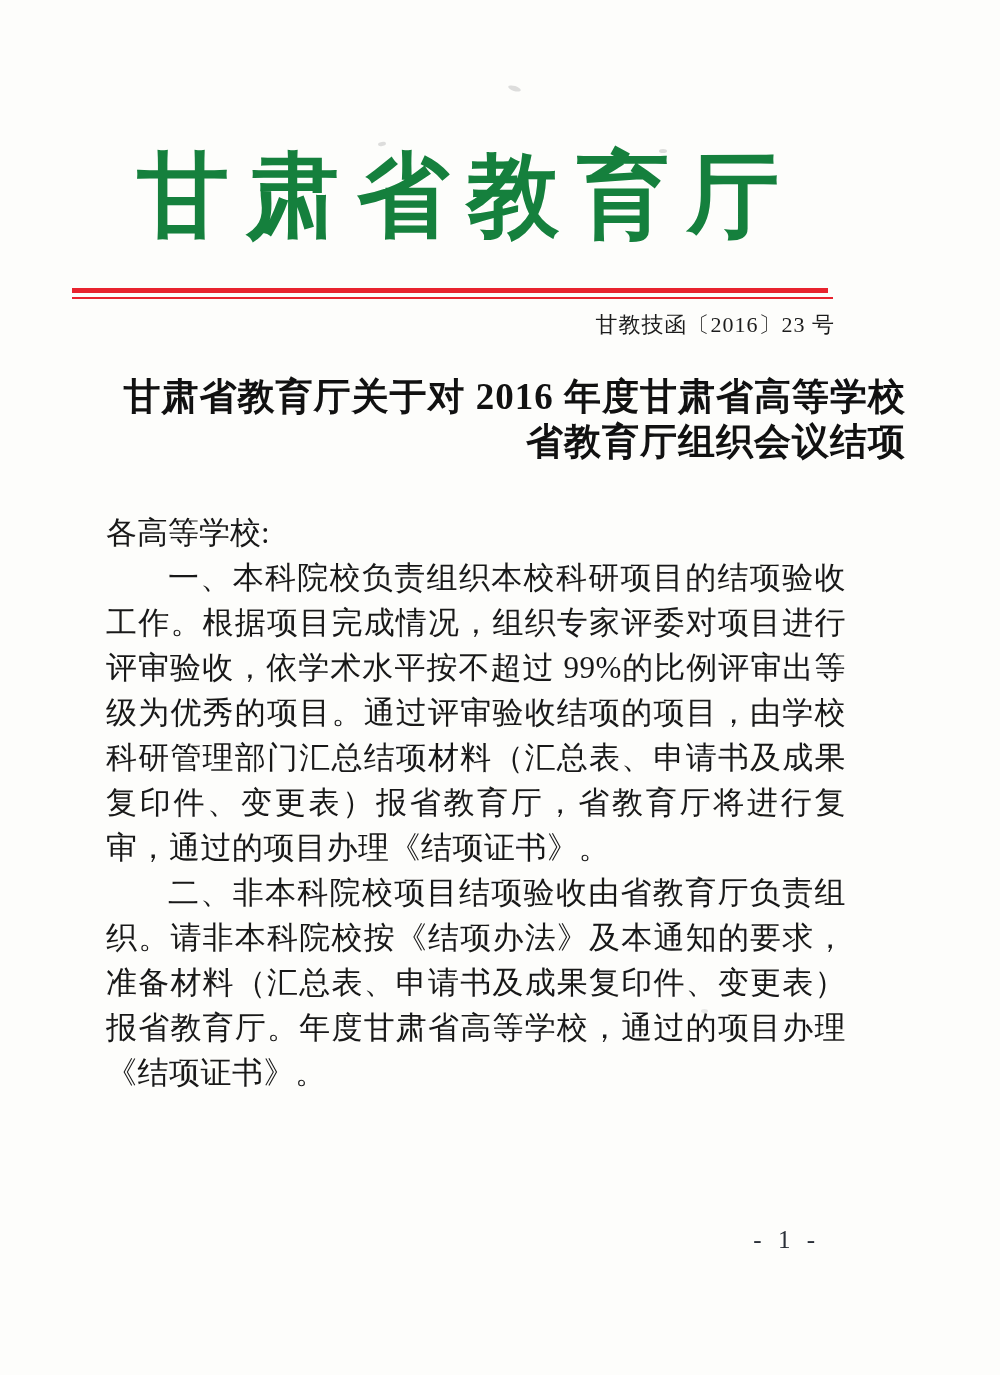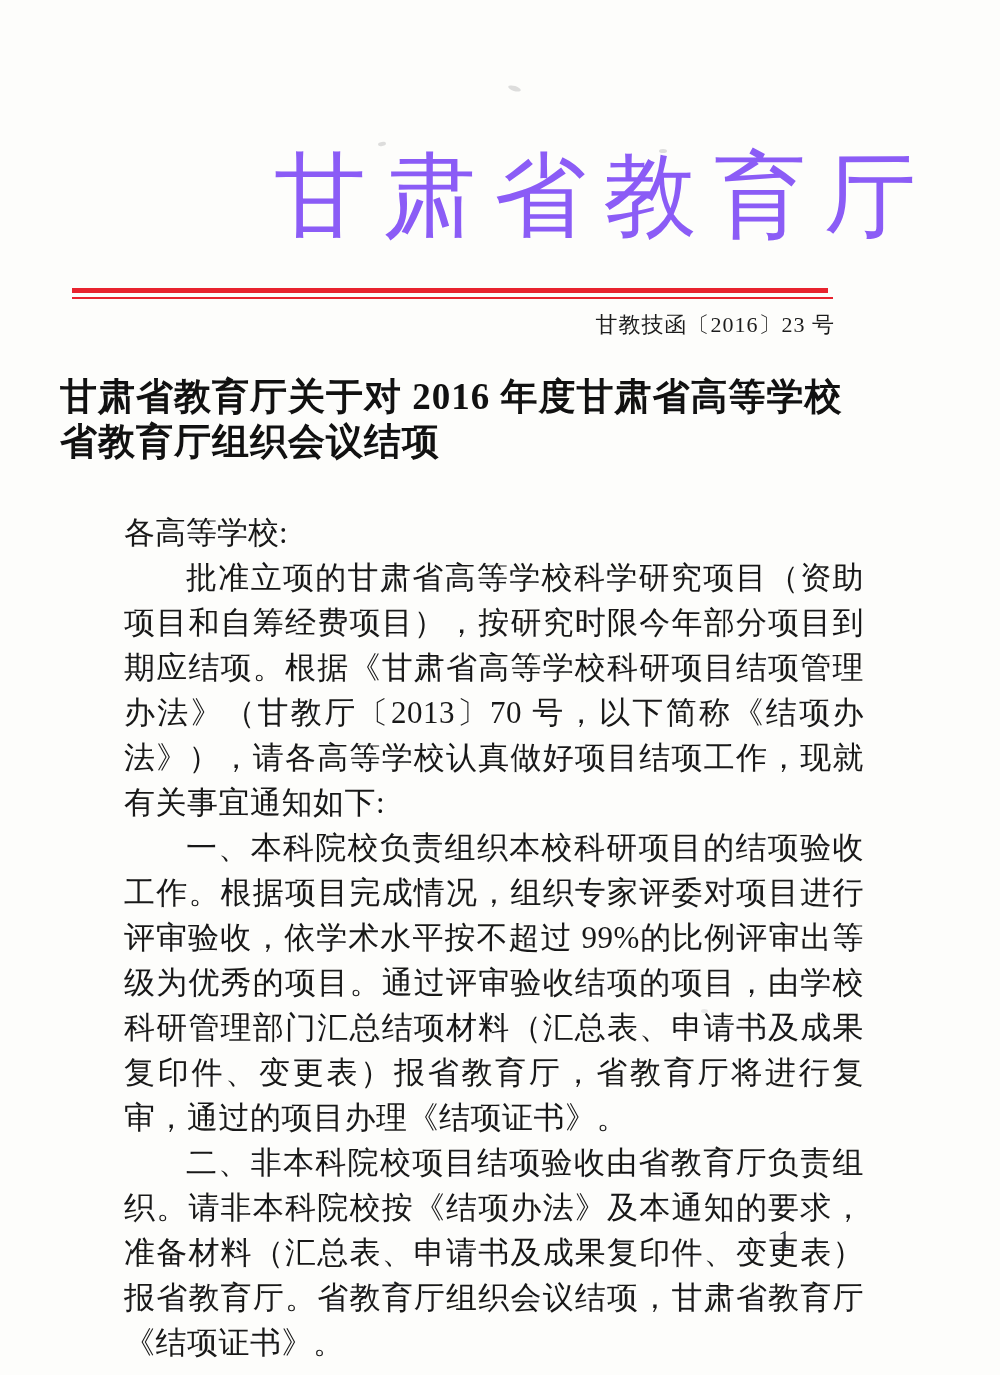--- a/index.html
+++ b/index.html
@@ -15,25 +15,25 @@
     background: #fdfdfb;
     overflow: hidden;
     color: #1c1c1c;
   }
   
   .letterhead {
     position: absolute;
     top: 146px;
     left: 0;
     width: 934px;
-    text-align: right;
+    text-align: center;
     font-size: 92px;
     line-height: 100px;
-    font-weight: 400;
-    color: #8b5cf6;
+    font-weight: 700;
+    color: #15803d;
     letter-spacing: 18px;
     white-space: nowrap;
   }
   
   .rule-thick {
     position: absolute;
     top: 288px;
     left: 72px;
     width: 756px;
     height: 5px;
@@ -56,34 +56,34 @@
     text-align: right;
     font-size: 22px;
     line-height: 34px;
     color: #1c1c1c;
     letter-spacing: 1px;
   }
   
   .doc-title {
     position: absolute;
     top: 374px;
-    left: 60px;
+    left: 52px;
     width: 854px;
-    text-align: left;
+    text-align: right;
     font-size: 37px;
     line-height: 45px;
     font-weight: 700;
     color: #111111;
     letter-spacing: 1px;
   }
   
   .body-block {
     position: absolute;
     top: 510px;
-    left: 124px;
+    left: 106px;
     width: 740px;
     font-size: 31px;
     line-height: 45px;
     color: #181818;
   }
   .salutation {
     margin: 0 0 0 0;
   }
   .body-block p.para {
     margin: 0;
@@ -131,20 +131,19 @@
 
   <div class="doc-number">甘教技函〔2016〕23 号</div>
 
   <div class="doc-title">
     <div>甘肃省教育厅关于对 2016 年度甘肃省高等学校</div>
     <div>省教育厅组织会议结项</div>
   </div>
 
   <div class="body-block">
     <div class="salutation">各高等学校:</div>
-    <p class="para">批准立项的甘肃省高等学校科学研究项目（资助项目和自筹经费项目），按研究时限今年部分项目到期应结项。根据《甘肃省高等学校科研项目结项管理办法》（甘教厅〔2013〕70 号，以下简称《结项办法》），请各高等学校认真做好项目结项工作，现就有关事宜通知如下:</p>
     <p class="para">一、本科院校负责组织本校科研项目的结项验收工作。根据项目完成情况，组织专家评委对项目进行评审验收，依学术水平按不超过 99%的比例评审出等级为优秀的项目。通过评审验收结项的项目，由学校科研管理部门汇总结项材料（汇总表、申请书及成果复印件、变更表）报省教育厅，省教育厅将进行复审，通过的项目办理《结项证书》。</p>
-    <p class="para">二、非本科院校项目结项验收由省教育厅负责组织。请非本科院校按《结项办法》及本通知的要求，准备材料（汇总表、申请书及成果复印件、变更表）报省教育厅。省教育厅组织会议结项，甘肃省教育厅《结项证书》。</p>
+    <p class="para">二、非本科院校项目结项验收由省教育厅负责组织。请非本科院校按《结项办法》及本通知的要求，准备材料（汇总表、申请书及成果复印件、变更表）报省教育厅。年度甘肃省高等学校，通过的项目办理《结项证书》。</p>
   </div>
 
   <div class="page-number">- 1 -</div>
 
 </div>
 
 </body></html>

